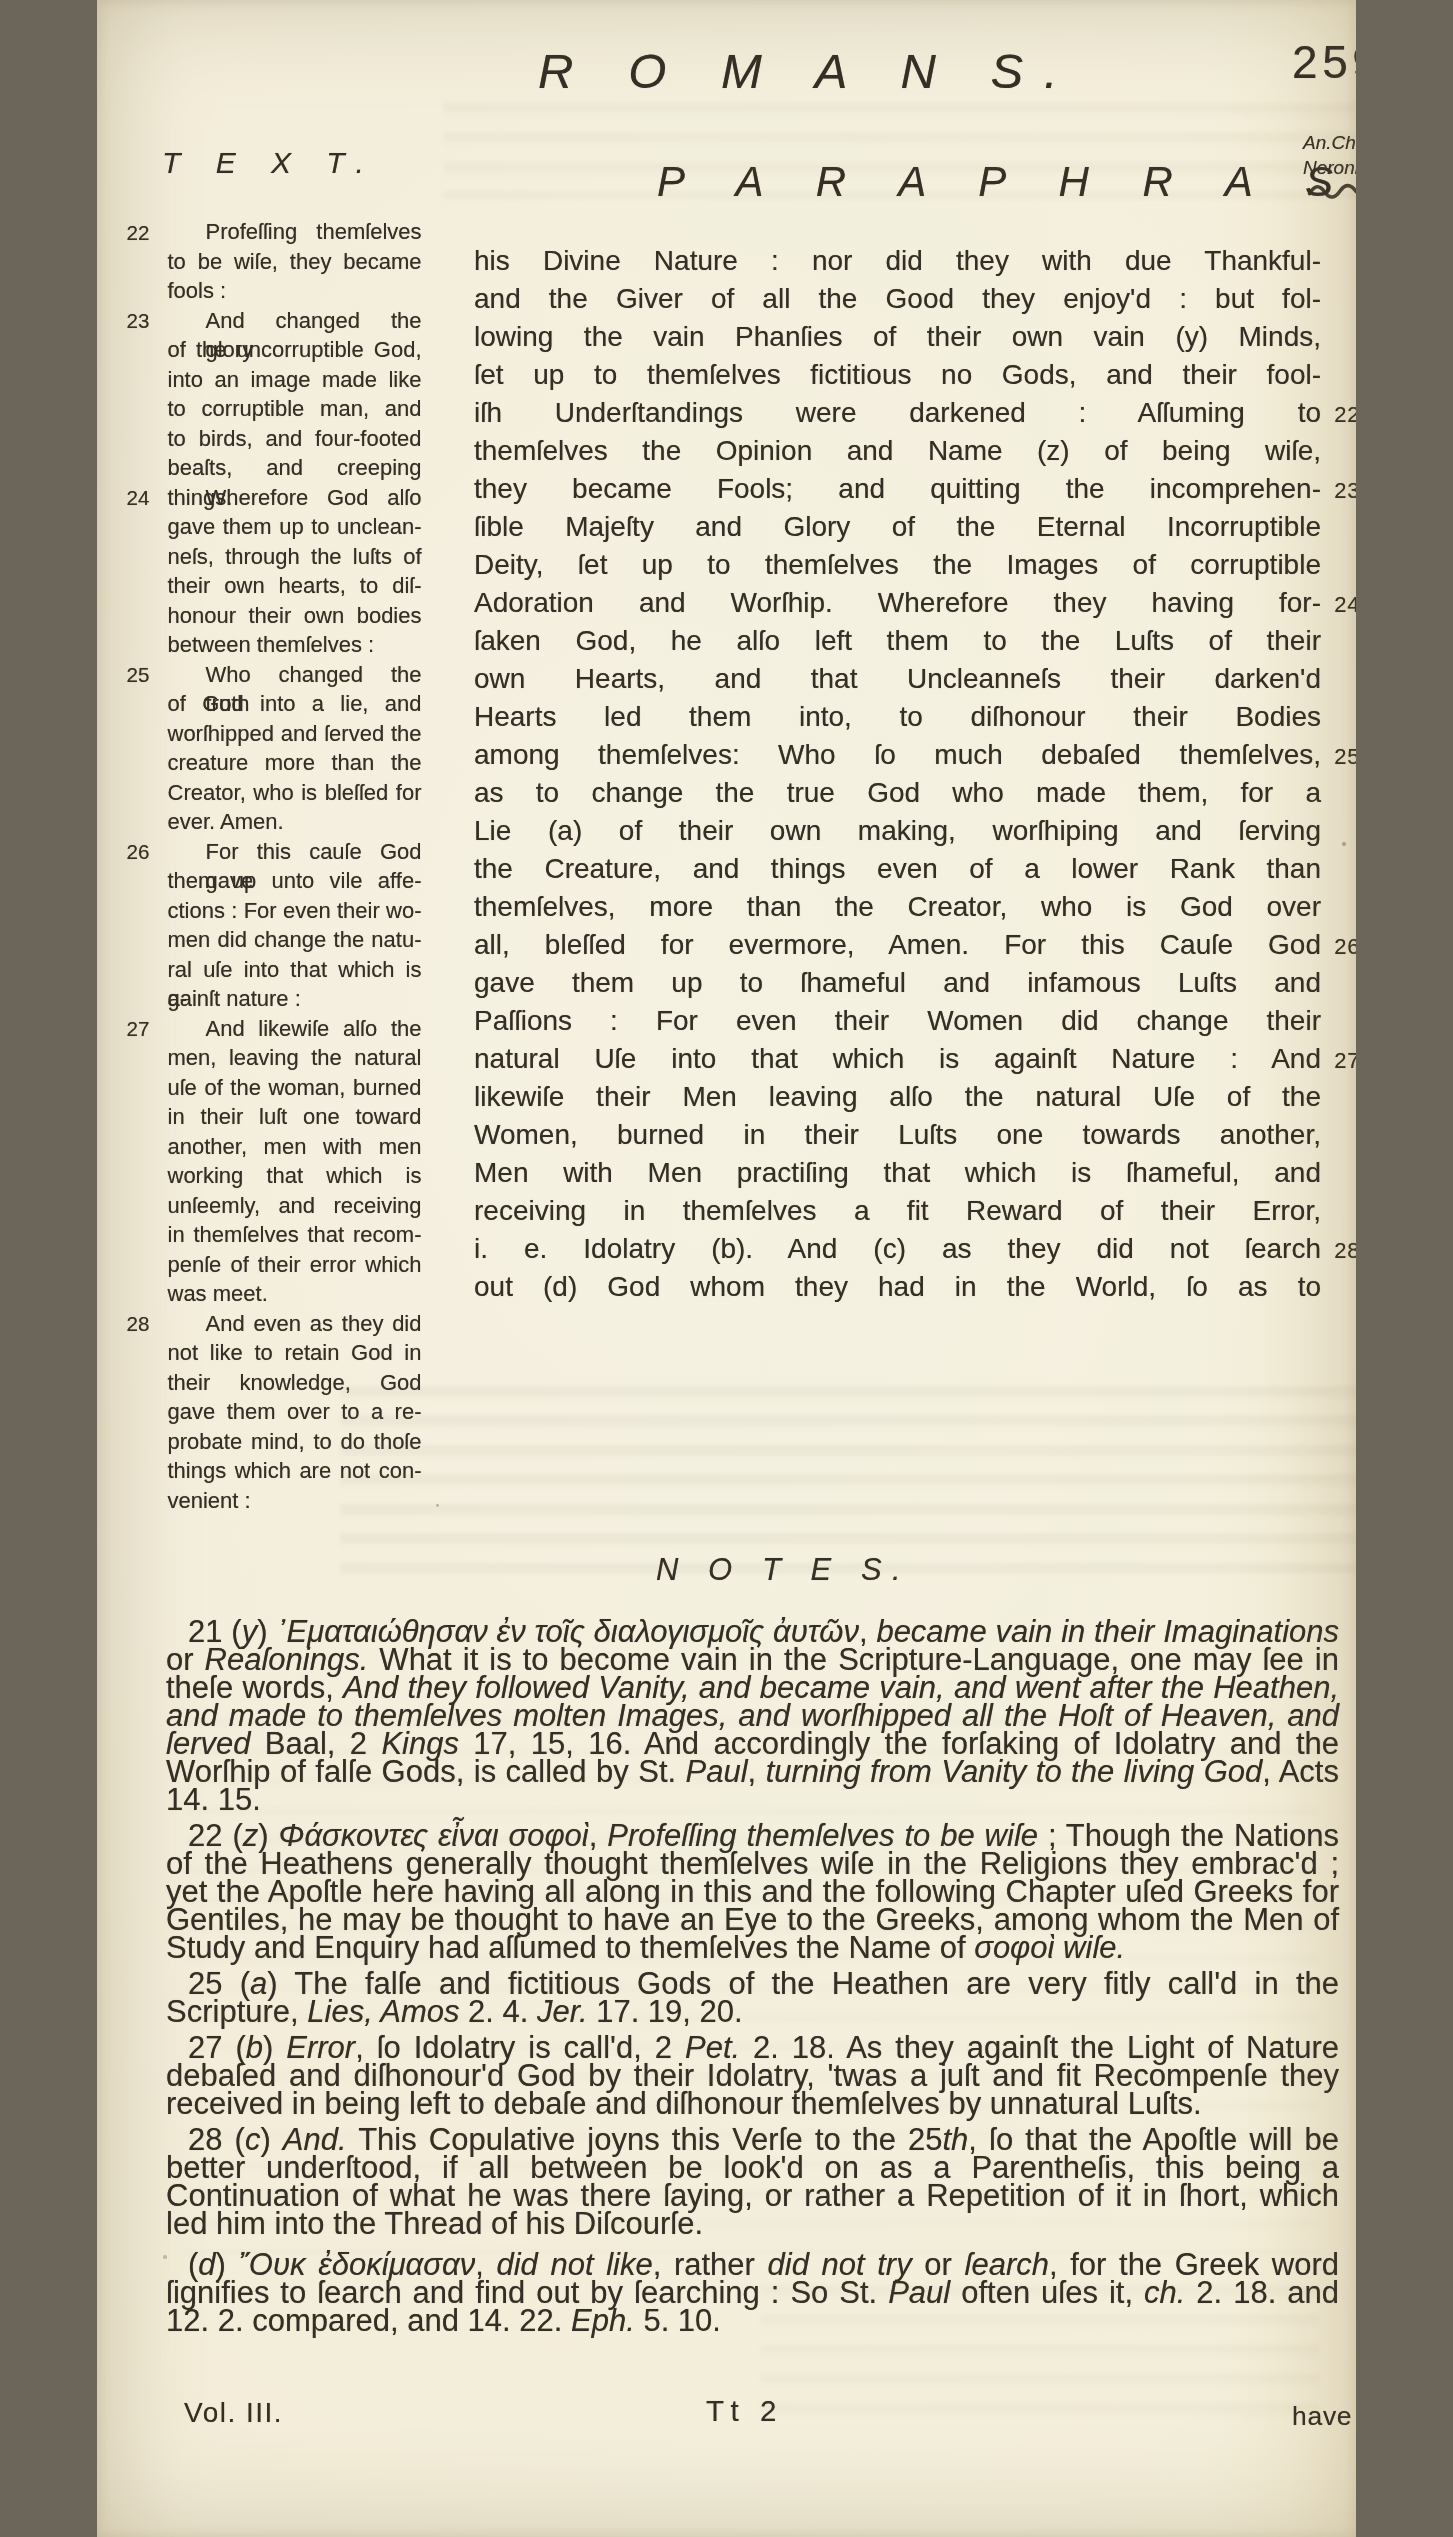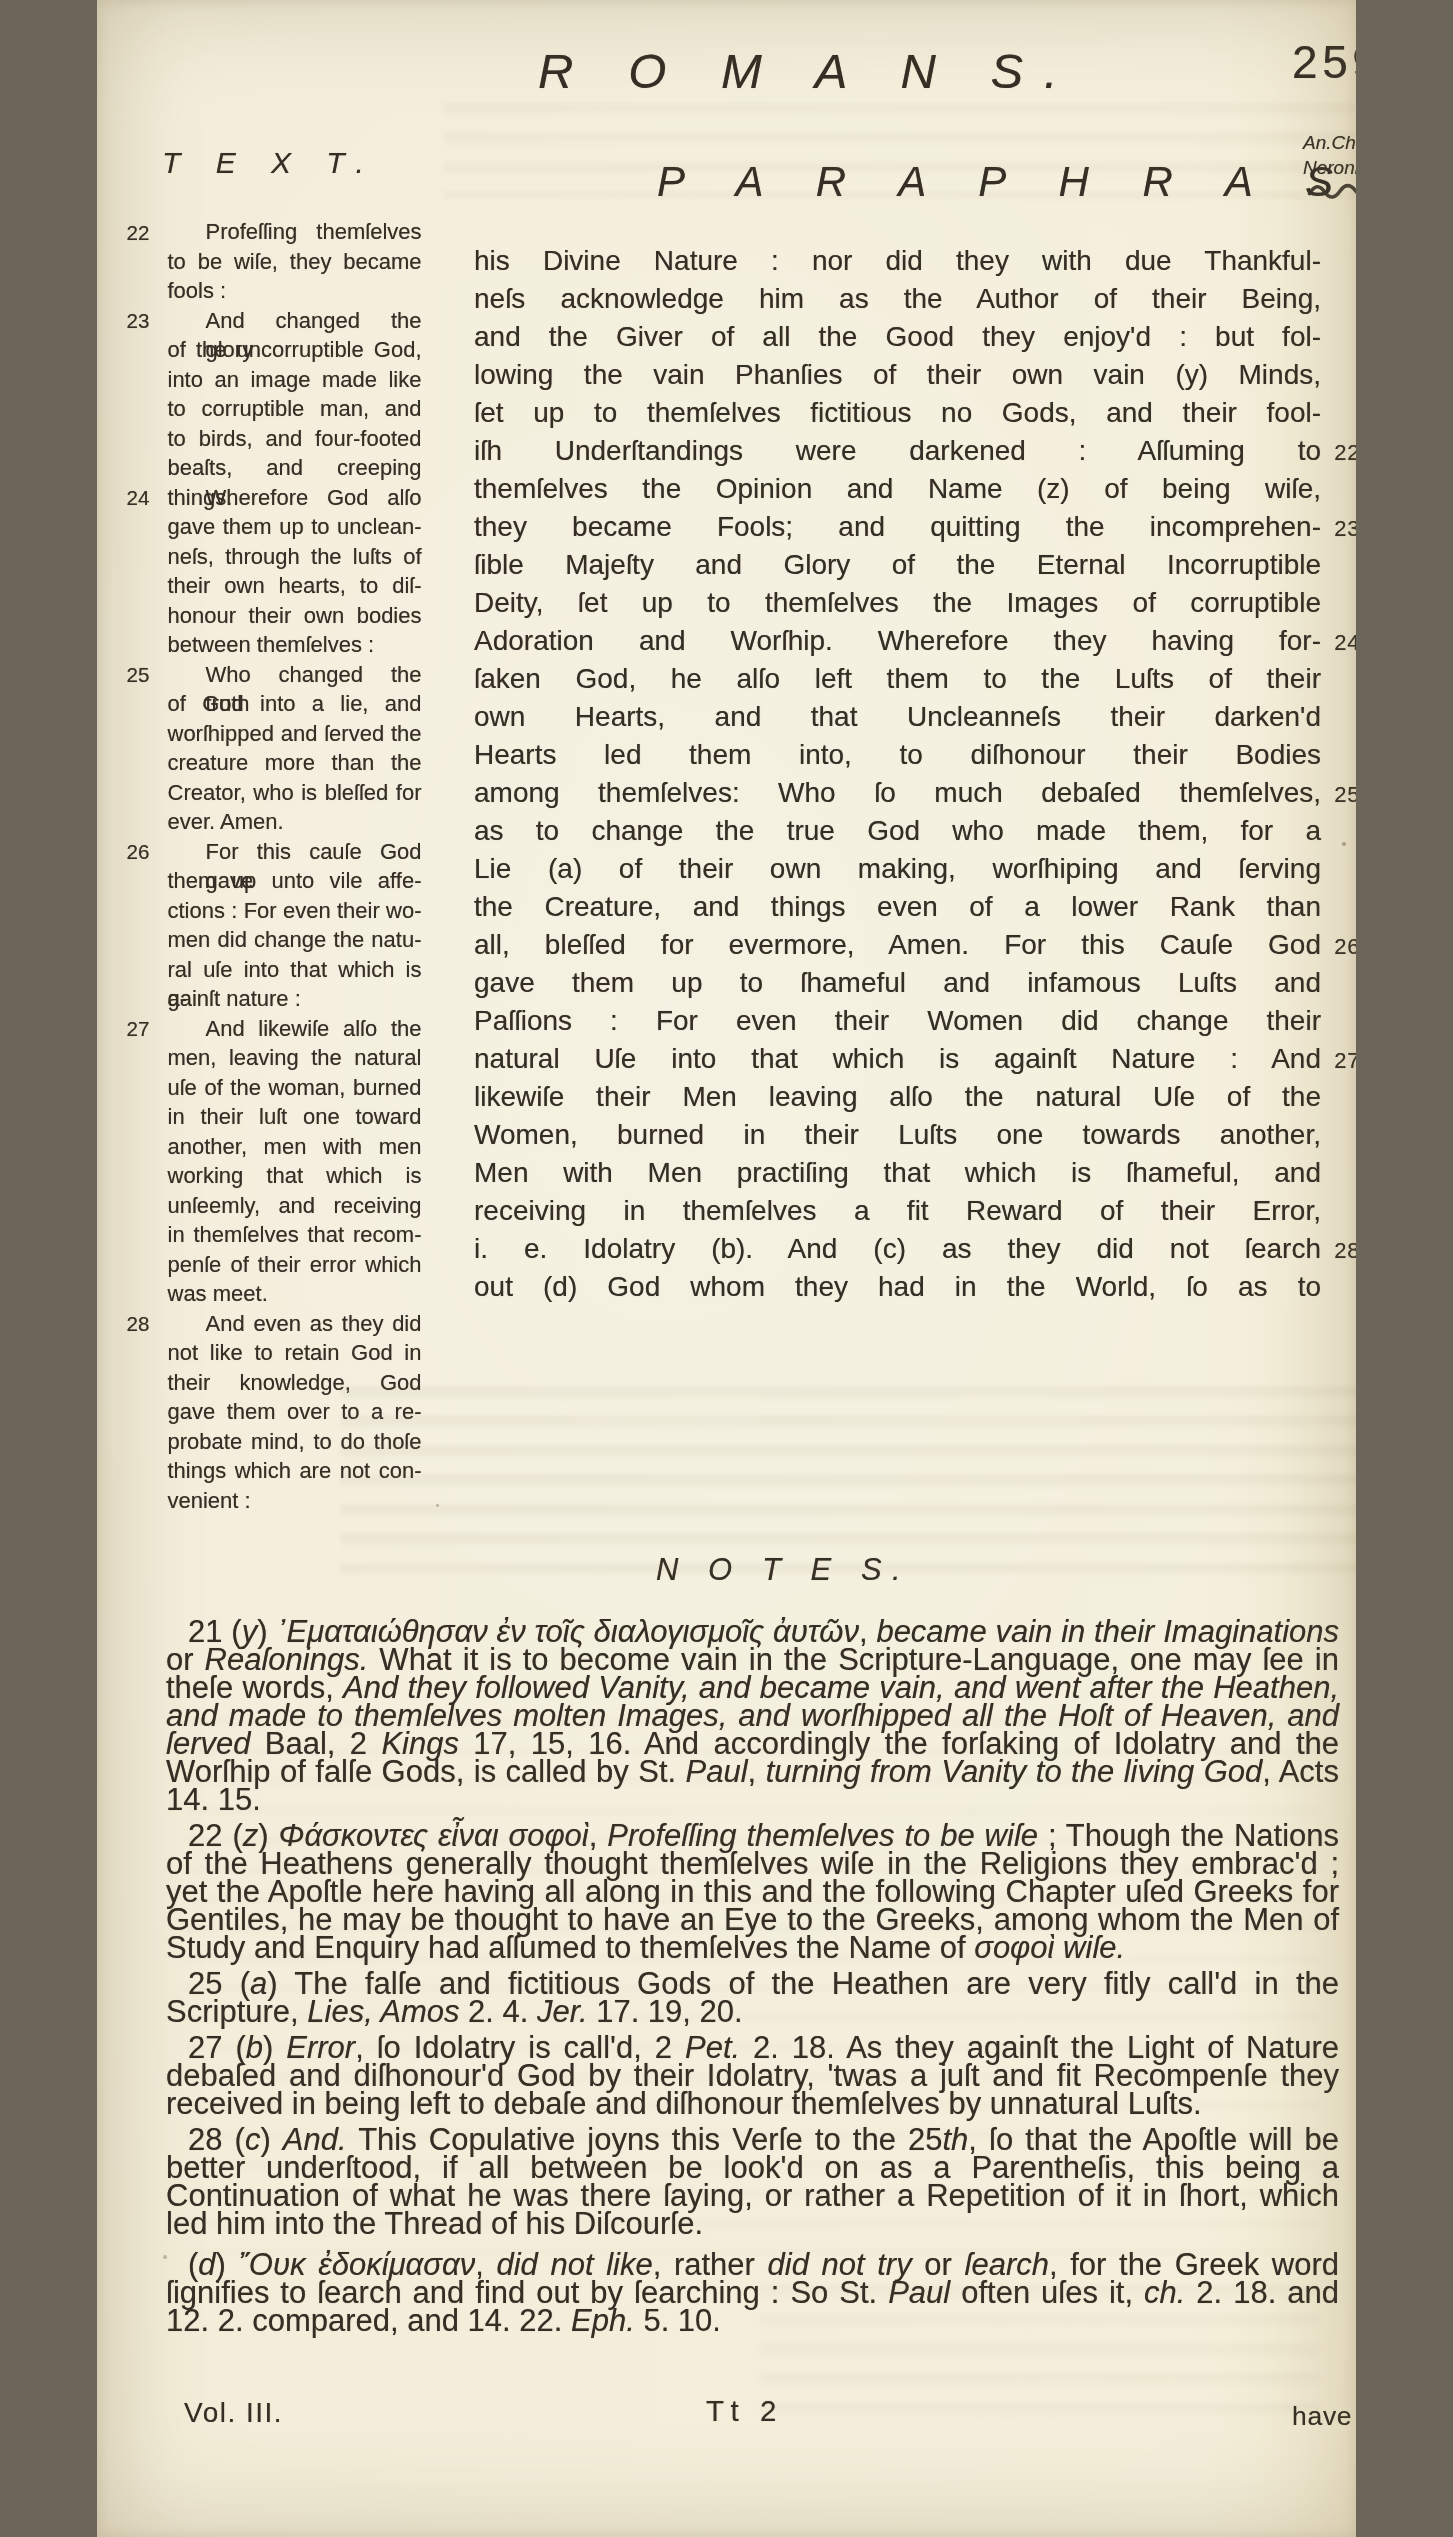--- a/index.html
+++ b/index.html
@@ -181,23 +181,20 @@
         <div class="tline">things which are not con-</div>
         <div class="tline last">venient :</div>
       </div>
     </div>
 
   <div class="para-column ink">
       <div class="pline">
         <span class="ptxt">his Divine Nature : nor did they with due Thankful-</span>
       </div>
       <div class="pline">
-        <span class="ptxt">neſs acknowledge him as the Author of their Being,</span>
-      </div>
-      <div class="pline">
         <span class="ptxt">and the Giver of all the Good they enjoy'd : but fol-</span>
       </div>
       <div class="pline">
         <span class="ptxt">lowing the vain Phanſies of their own vain (y) Minds,</span>
       </div>
       <div class="pline">
         <span class="ptxt">ſet up to themſelves fictitious no Gods, and their fool-</span>
       </div>
       <div class="pline">
         <span class="ptxt">iſh Underſtandings were darkened :  Aſſuming to</span>
@@ -234,20 +231,23 @@
         <span class="pnum">25.</span>
       </div>
       <div class="pline">
         <span class="ptxt">as to change the true God who made them, for a</span>
       </div>
       <div class="pline">
         <span class="ptxt">Lie (a) of their own making, worſhiping and ſerving</span>
       </div>
       <div class="pline">
         <span class="ptxt">the Creature, and things even of a lower Rank than</span>
+      </div>
+      <div class="pline">
+        <span class="ptxt">themſelves, more than the Creator, who is God over</span>
       </div>
       <div class="pline">
         <span class="ptxt">all, bleſſed for evermore, Amen. For this Cauſe God</span>
         <span class="pnum">26.</span>
       </div>
       <div class="pline">
         <span class="ptxt">gave them up to ſhameful and infamous Luſts and</span>
       </div>
       <div class="pline">
         <span class="ptxt">Paſſions :  For even their Women did change their</span>

